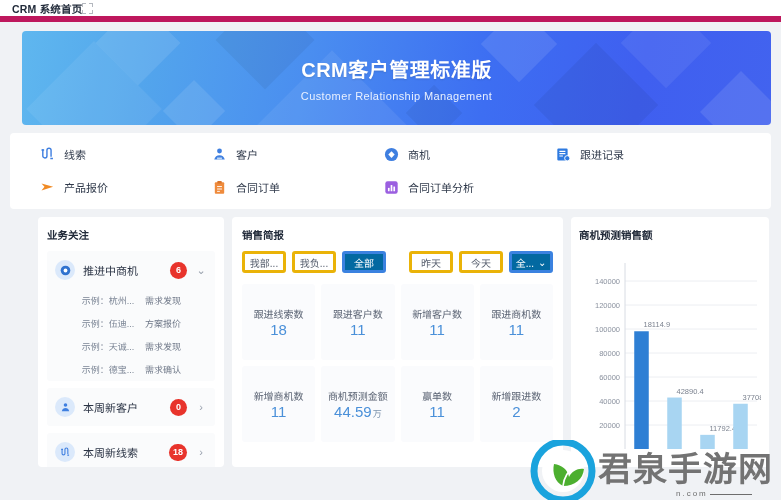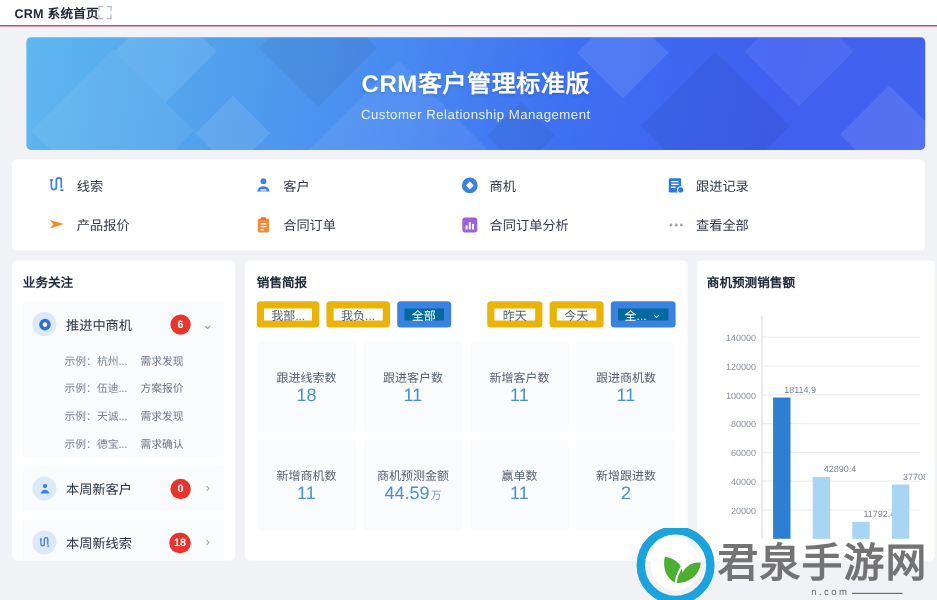--- a/index.html
+++ b/index.html
@@ -9,21 +9,21 @@
     font-family: "Liberation Sans", "DejaVu Sans", sans-serif;
     overflow: hidden;
   }
   #app { position: relative; width: 781px; height: 500px; }
 
   
   .topbar {
     height: 22px; background: #ffffff;
     display: flex; align-items: center;
     padding-left: 12px; 
-    border-bottom: 1px solid #be185d;
+    border-bottom: 6px solid #be185d;
   }
   .topbar-title { font-size: 10.5px; font-weight: bold; color: #222b3a; letter-spacing: .2px; }
   .expand-icon {
     width: 11px; height: 11px; position: relative; opacity: .45;
   }
   .expand-icon i {
     position: absolute; width: 4px; height: 4px; border: 1.2px solid #5a6372;
   }
   .expand-icon i:nth-child(1){ top:0; left:0; border-right:none; border-bottom:none;}
   .expand-icon i:nth-child(2){ top:0; right:0; border-left:none; border-bottom:none;}
@@ -60,21 +60,21 @@
   .nav-item {
     flex: 0 0 172px; display: flex; align-items: center; gap: 9px;
     padding-left: 24px; cursor: pointer;
   }
   .nav-label { font-size: 11px; color: #303a4b; }
   .ic { width: 15px; height: 15px; position: relative; flex: 0 0 15px;
         display: flex; align-items: center; justify-content: center; }
   .ic svg { display: block; }
 
   
-  .panels { display: flex; gap: 8px; padding: 8px 2px 0 10px; height: 258px; }
+  .panels { display: flex; gap: 8px; padding: 8px 12px 0 10px; height: 258px; margin-left: 28px; }
   .panel { background:#fff; border-radius: 4px; overflow: hidden; }
   .panel-left  { width: 186px; padding: 10px 9px 0 9px; }
   .panel-mid   { flex: 1; padding: 10px 10px 0 10px; }
   .panel-right { width: 198px; padding: 10px 8px 0 8px; }
   .panel-title { font-size: 10.5px; font-weight: bold; color: #222b3a; margin-bottom: 9px; }
 
   
   .grp { background: #fafbfc; border-radius: 3px; margin-bottom: 7px; }
   .grp-head { display: flex; align-items: center; padding: 9px 8px; gap: 8px; cursor: pointer; }
   .grp-ico { width: 20px; height: 20px; border-radius: 50%; background: #dbe9fb;
@@ -87,21 +87,21 @@
   }
   .chev { width: 12px; color: #98a0ad; font-size: 11px; text-align: center; }
   .sub-list { padding: 0 8px 3px 8px; max-height: 92px; overflow: hidden; text-align: center; }
   .sub-item { display:flex; font-size: 9px; color:#7a8494; padding: 5px 0 5px 16px; cursor: pointer; }
   .sub-a { width: 74px; white-space: nowrap; overflow: hidden; }
   .sub-b { color: #6f7888; }
 
   
   .filters { display: flex; align-items: center; gap: 6px; margin-bottom: 11px; }
   .fbtn {
-    height: 22px; min-width: 44px; padding: 0 8px; border: 6px solid #eab308;
+    height: 22px; min-width: 44px; padding: 0 8px; border: 3px solid #eab308;
     border-radius: 3px; background:#fff; color:#58606f; font-size: 10px;
     display:flex; align-items:center; justify-content:center; cursor: pointer;
     font-family: inherit; white-space: nowrap;
   }
   .fbtn.primary { background:#0369a1; border-color:#3b82e0; color:#fff; }
   .fgap { width: 22px; }
   .fbtn.dd { gap: 4px; }
   .cards { display: grid; grid-template-columns: repeat(4,1fr); gap: 6px; }
   .card {
     background:#fafbfd; border-radius:3px; height: 76px;
@@ -221,30 +221,20 @@
       <div class="nav-item">
         <span class="ic">
           <svg width="15" height="15" viewBox="0 0 16 16">
             <rect x="1.4" y="1.4" width="13.2" height="13.2" rx="2.4" fill="#9b5fe0"></rect>
             <rect x="4.2" y="8.4" width="1.8" height="3.6" fill="#ffffff"></rect>
             <rect x="7.1" y="5.4" width="1.8" height="6.6" fill="#ffffff"></rect>
             <rect x="10" y="7" width="1.8" height="5" fill="#ffffff"></rect>
           </svg>
         </span>
         <span class="nav-label">合同订单分析</span>
-      </div>
-      <div class="nav-item">
-        <span class="ic">
-          <svg width="15" height="15" viewBox="0 0 16 16">
-            <circle cx="3.4" cy="8" r="1.25" fill="#9aa2af"></circle>
-            <circle cx="8" cy="8" r="1.25" fill="#9aa2af"></circle>
-            <circle cx="12.6" cy="8" r="1.25" fill="#9aa2af"></circle>
-          </svg>
-        </span>
-        <span class="nav-label">查看全部</span>
       </div>
     </div>
   </div>
 
   <div class="panels">
 
     <div class="panel panel-left">
       <div class="panel-title">业务关注</div>
 
       <div class="grp">

